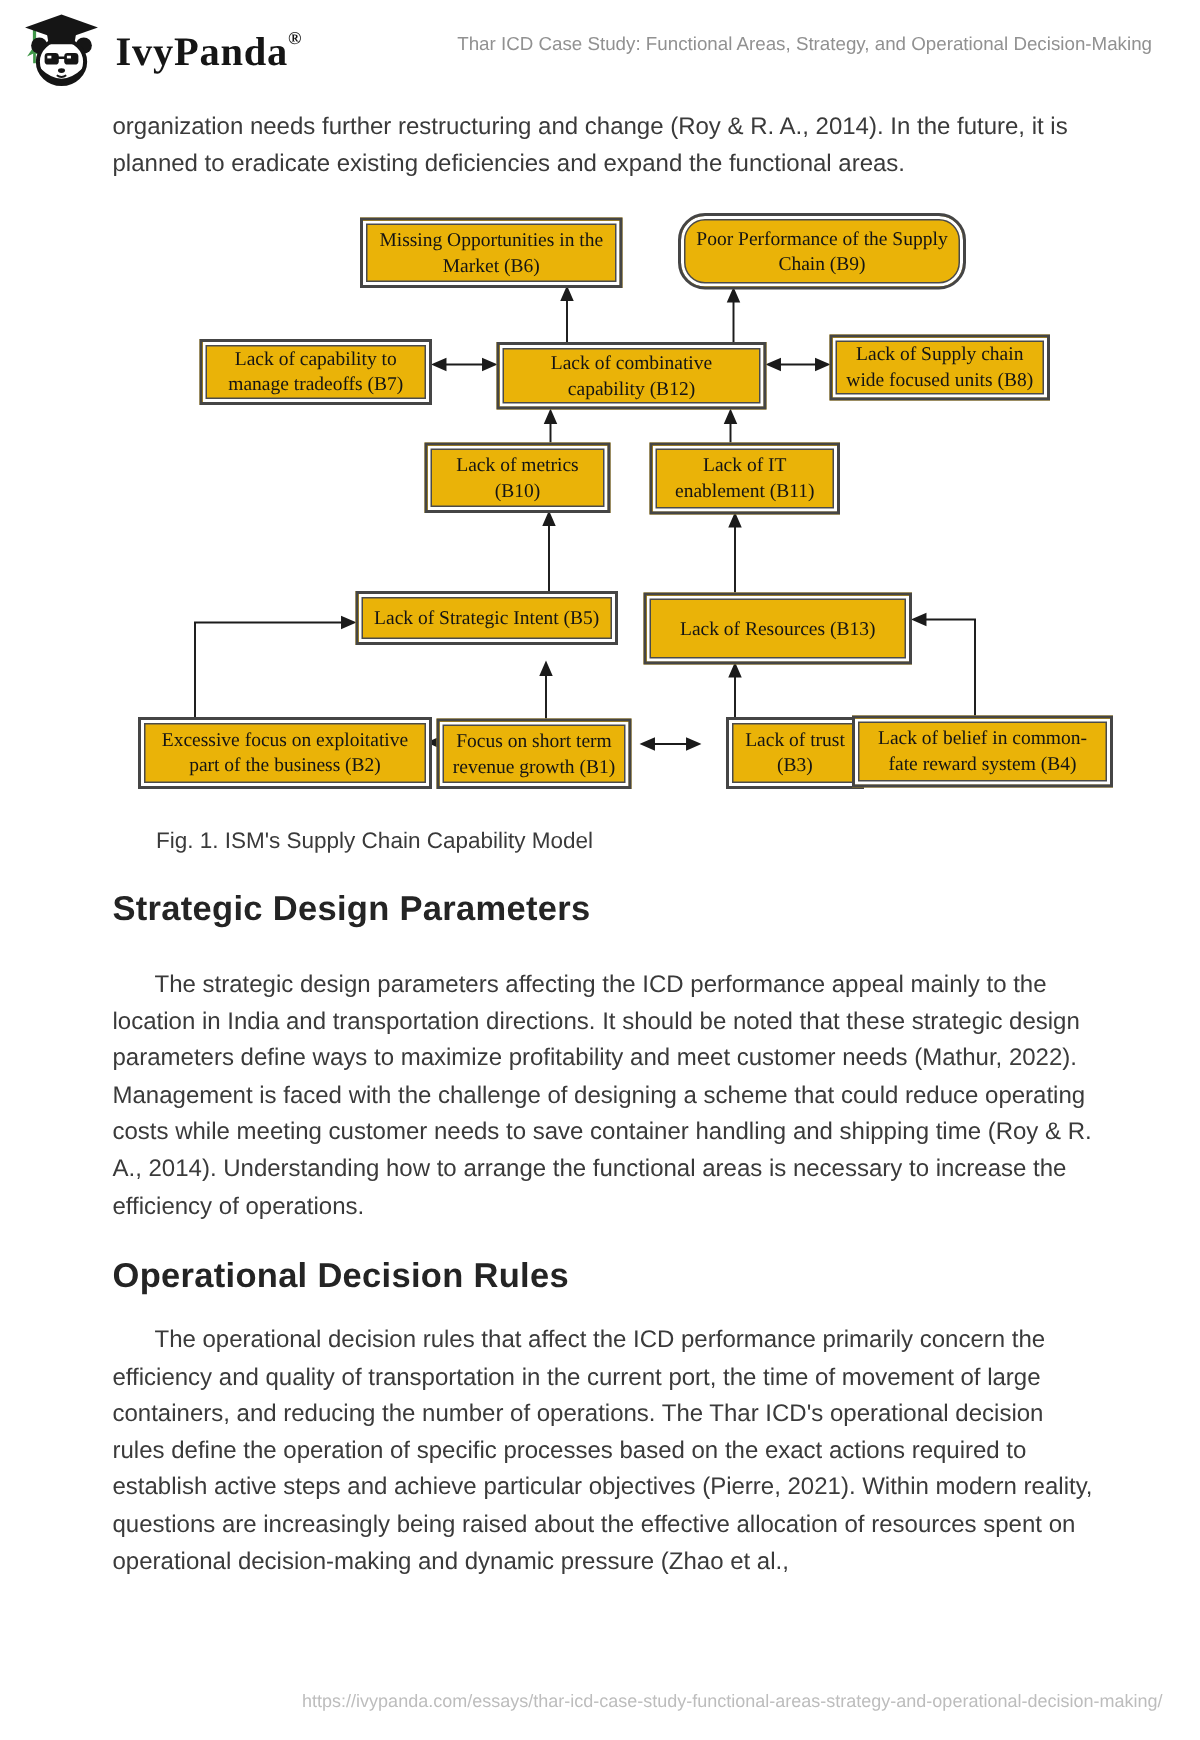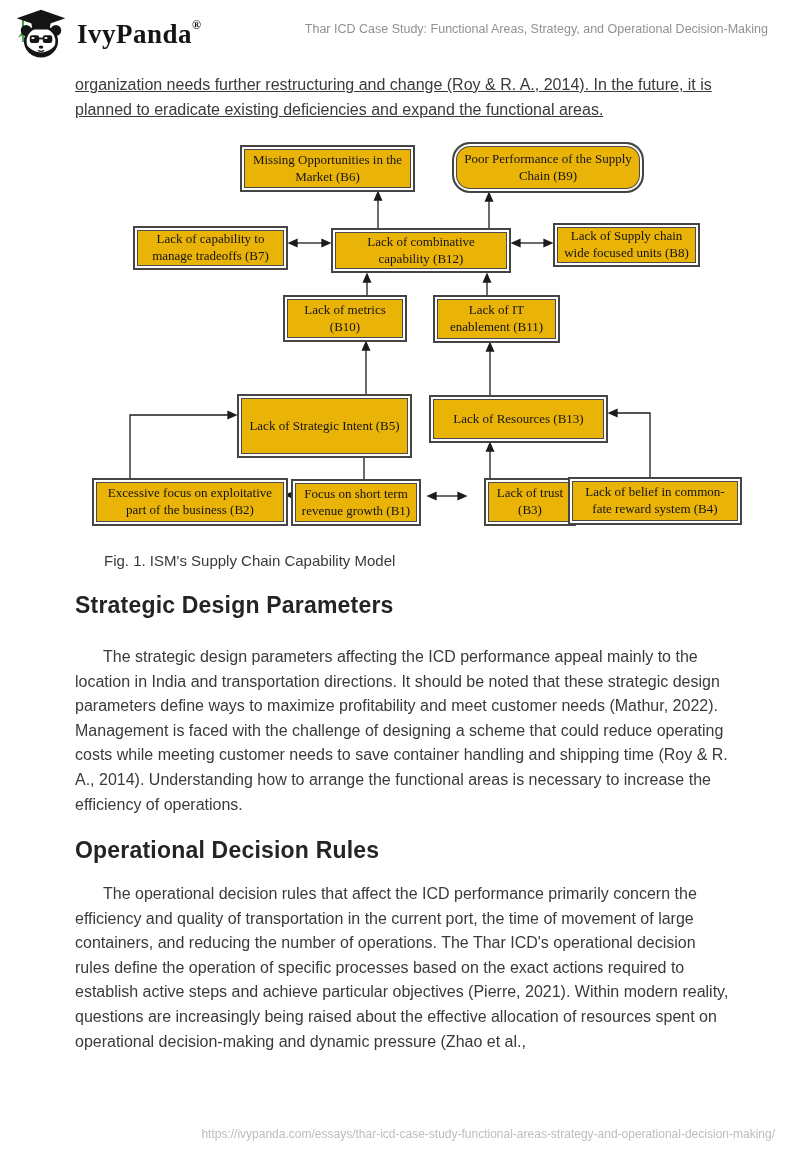--- a/index.html
+++ b/index.html
@@ -10,21 +10,21 @@
   
   .header { position: absolute; top: 0; left: 0; width: 800px; height: 66px; }
   .logo-wrap { position: absolute; top: 7px; left: 14px; display: flex; align-items: center; }
   .brand { font-family: "Liberation Serif", serif; font-weight: bold; font-size: 27px; color: #151515; margin-left: 9px; letter-spacing: 0.5px; }
   .brand sup { font-size: 12px; vertical-align: 14px; }
   .header-title { position: absolute; top: 22px; right: 32px; font-size: 12.5px; color: #919191; }
 
   
   .bodytext { position: absolute; left: 75px; width: 655px; font-size: 16px; line-height: 24.6px; color: #3a3a3a; }
   .indent { text-indent: 28px; }
-  #para-intro { top: 73px; text-decoration: underline; }
+  #para-intro { top: 73px; }
   #para-strategic { top: 645px; }
   #para-operational { top: 882px; }
   .section-heading { position: absolute; left: 75px; font-size: 23px; font-weight: bold; color: #242424; letter-spacing: 0.2px; }
   #heading-strategic { top: 592px; }
   #heading-operational { top: 837px; }
   .fig-caption { position: absolute; left: 104px; top: 552px; font-size: 15px; color: #3a3a3a; }
 
   
   .figure { position: absolute; left: 0; top: 135px; width: 800px; height: 400px; }
   .arrows { position: absolute; left: 0; top: 0; width: 800px; height: 400px; }
@@ -36,21 +36,21 @@
     text-align: center; padding: 16px 7px;
     font-family: "Liberation Serif", serif; font-size: 13px; line-height: 1.28; color: #141414;
   }
   #node-B6  { left: 240px; top: 10px;  width: 175px; height: 47px; }
   #node-B9  { left: 452px; top: 7px;   width: 192px; height: 51px; border-radius: 18px; }
   #node-B7  { left: 133px; top: 91px;  width: 155px; height: 44px; }
   #node-B12 { left: 331px; top: 93px;  width: 180px; height: 45px; }
   #node-B8  { left: 553px; top: 88px;  width: 147px; height: 44px; }
   #node-B10 { left: 283px; top: 160px; width: 124px; height: 47px; }
   #node-B11 { left: 433px; top: 160px; width: 127px; height: 48px; }
-  #node-B5  { left: 237px; top: 259px; width: 175px; height: 64px; }
+  #node-B5  { left: 237px; top: 259px; width: 175px; height: 36px; }
   #node-B13 { left: 429px; top: 260px; width: 179px; height: 48px; }
   #node-B2  { left: 92px;  top: 343px; width: 196px; height: 48px; }
   #node-B1  { left: 291px; top: 344px; width: 130px; height: 47px; }
   #node-B3  { left: 467px; top: 343px; width: 92px;  height: 48px; margin-left: 17px; }
   #node-B4  { left: 568px; top: 342px; width: 174px; height: 48px; }
 
   
   .footer-url { position: absolute; top: 1127px; right: 25px; font-size: 12px; color: #bdbdbd; }
 </style>
 </head>

